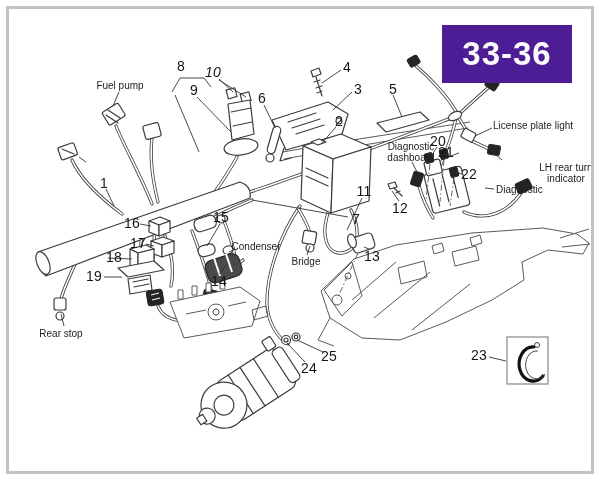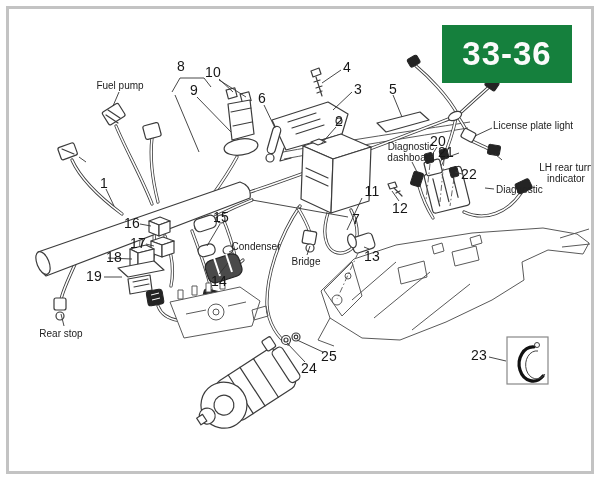--- a/index.html
+++ b/index.html
@@ -339,22 +339,22 @@
   <div id="callouts-layer">
       <div class="callout" style="left: 104px; top: 183px;">1</div>
       <div class="callout" style="left: 339px; top: 121px;">2</div>
       <div class="callout" style="left: 358px; top: 89px;">3</div>
       <div class="callout" style="left: 347px; top: 67px;">4</div>
       <div class="callout" style="left: 393px; top: 89px;">5</div>
       <div class="callout" style="left: 262px; top: 98px;">6</div>
       <div class="callout" style="left: 356px; top: 219px;">7</div>
       <div class="callout" style="left: 181px; top: 66px;">8</div>
       <div class="callout" style="left: 194px; top: 90px;">9</div>
-      <div class="callout" style="left: 213px; top: 72px;">10</div>
-      <div class="callout" style="left: 364px; top: 191px; margin-left: 8px;">11</div>
+      <div class="callout" style="left: 213px; top: 72px; font-style: italic;">10</div>
+      <div class="callout" style="left: 364px; top: 191px;">11</div>
       <div class="callout" style="left: 400px; top: 208px;">12</div>
       <div class="callout" style="left: 372px; top: 256px;">13</div>
       <div class="callout" style="left: 219px; top: 281px;">14</div>
       <div class="callout" style="left: 221px; top: 217px;">15</div>
       <div class="callout" style="left: 132px; top: 223px;">16</div>
       <div class="callout" style="left: 138px; top: 243px;">17</div>
       <div class="callout" style="left: 98px; top: 257px; margin-left: 16px;">18</div>
       <div class="callout" style="left: 94px; top: 276px;">19</div>
       <div class="callout" style="left: 438px; top: 141px;">20</div>
       <div class="callout" style="left: 446px; top: 152px;">21</div>
@@ -368,18 +368,18 @@
       <div class="plabel left" style="left: 493px; top: 120px;">License plate light</div>
       <div class="plabel left" style="left: 496px; top: 162px; padding-left: 36px;">LH rear turn indicator</div>
       <div class="plabel left" style="left: 496px; top: 184px;">Diagnostic</div>
       <div class="plabel" style="left: 411px; top: 141px;">Diagnostic
 dashboard</div>
       <div class="plabel" style="left: 256px; top: 241px;">Condenser</div>
       <div class="plabel" style="left: 306px; top: 256px;">Bridge</div>
       <div class="plabel" style="left: 61px; top: 328px;">Rear stop</div>
     </div>
 
-  <div class="badge" id="badge" style="background: #15803d;">
+  <div class="badge" id="badge" style="background: #4c1d95;">
     <span class="badge-text" style="color: rgb(251, 251, 251);">33-36</span>
   </div>
 
   <div class="frame"></div>
 </div>
 
 </body></html>

